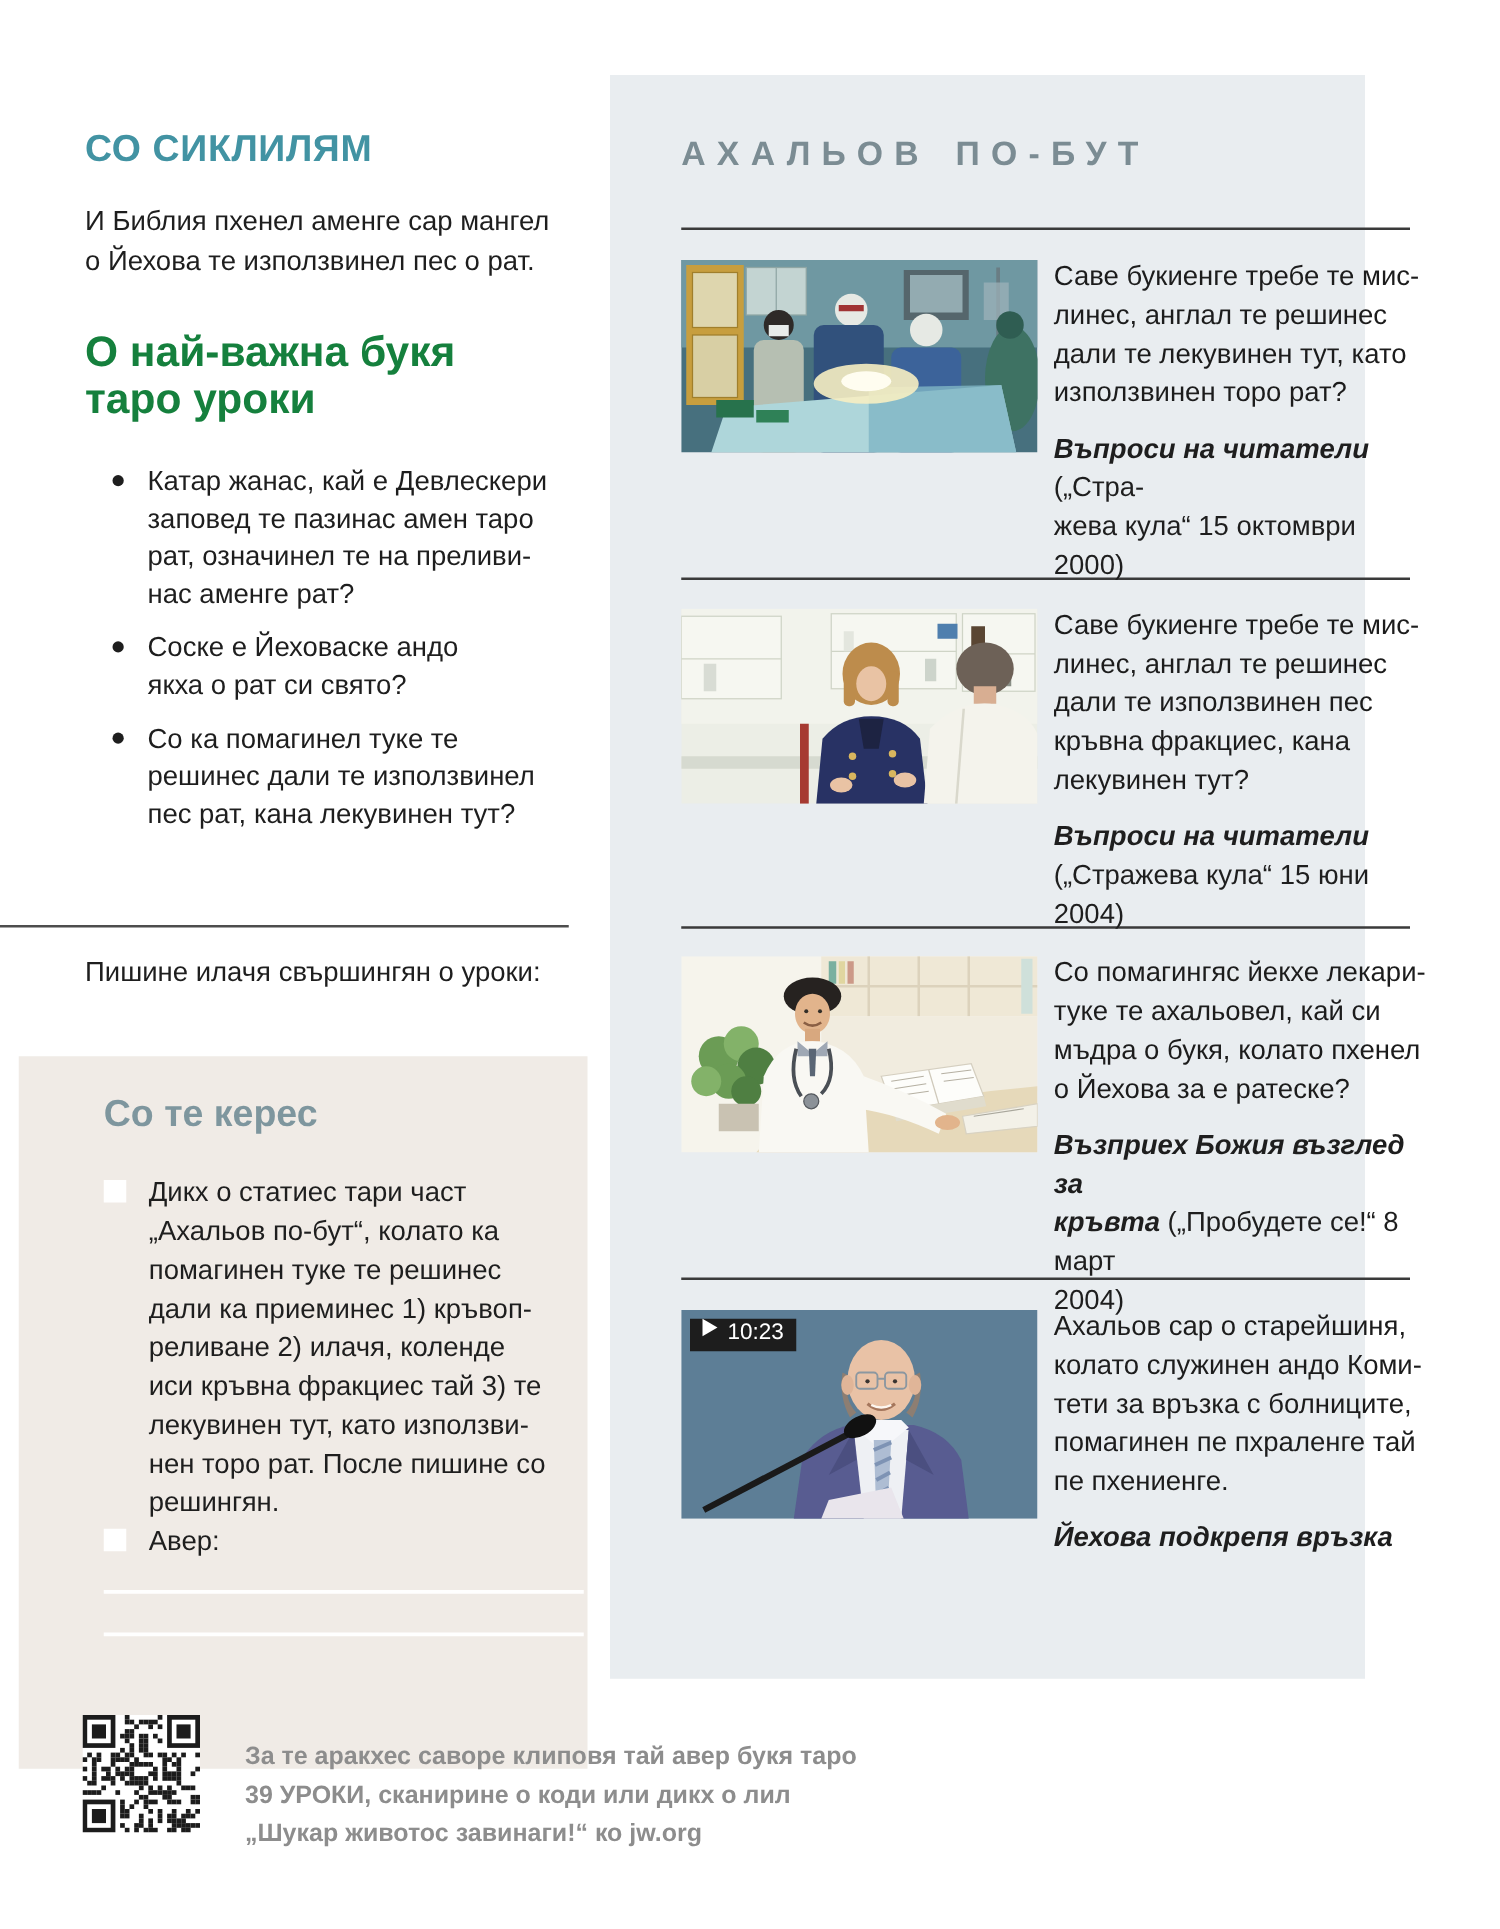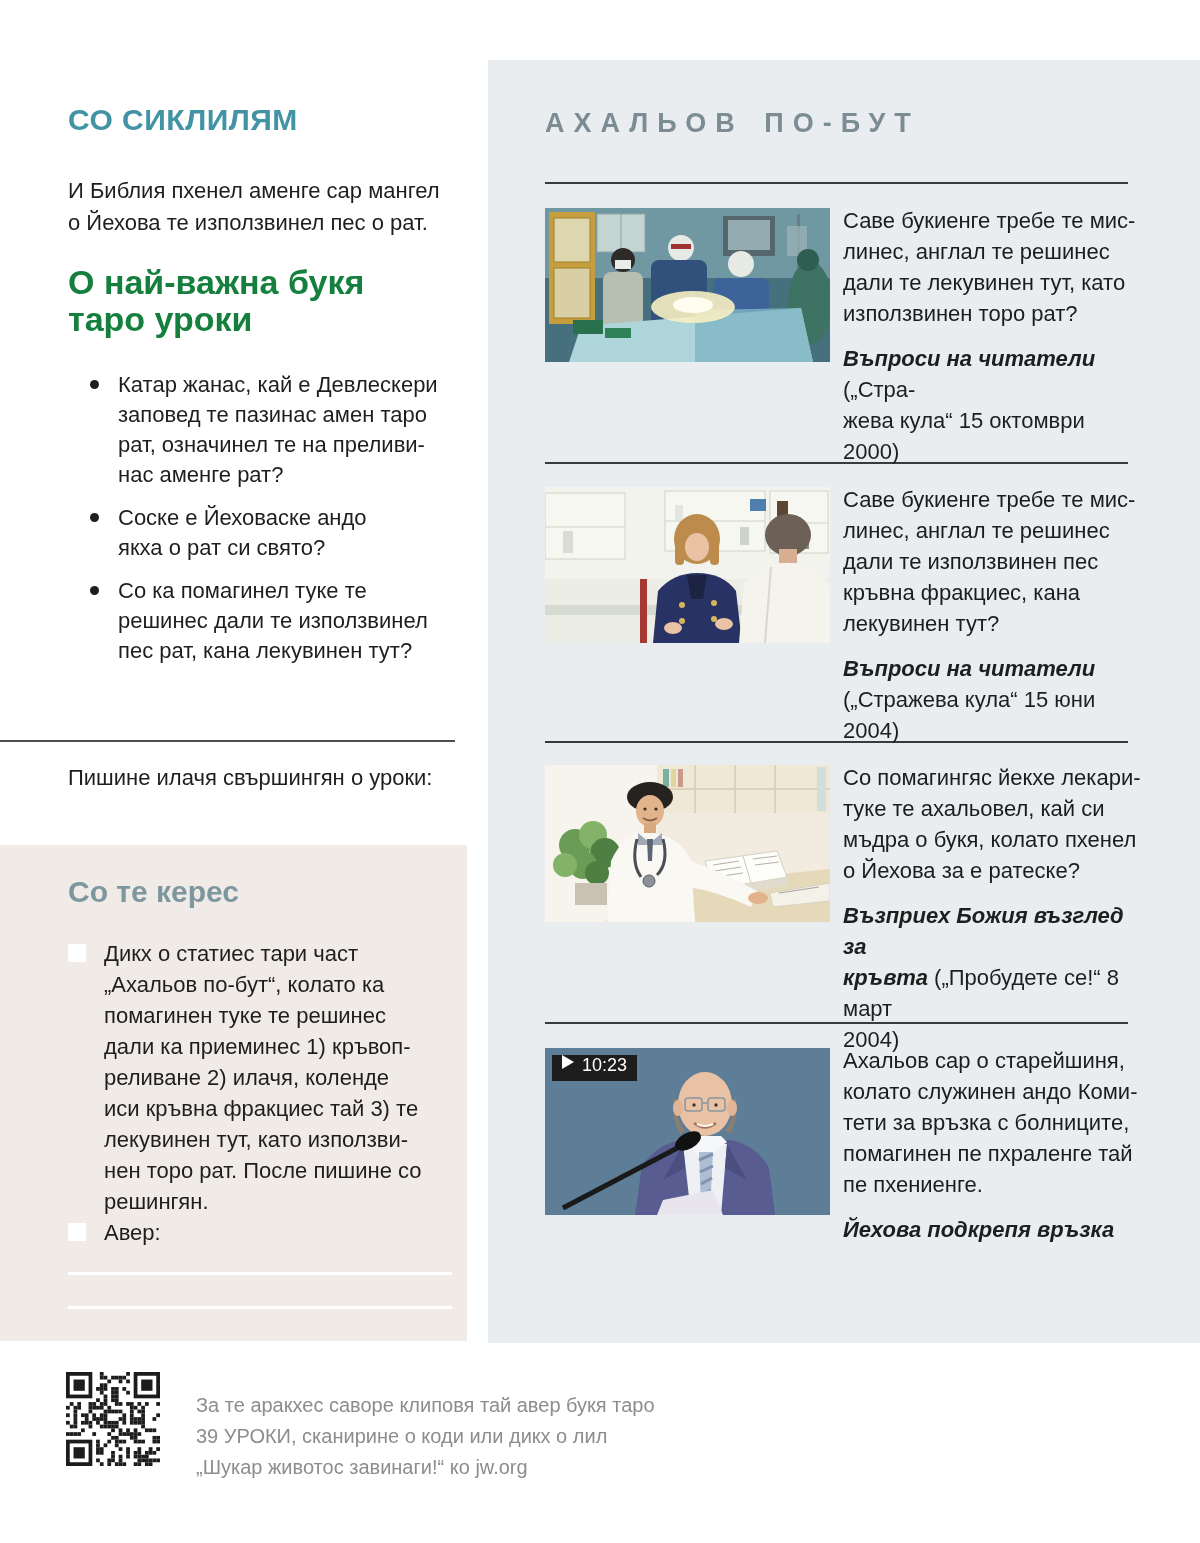--- a/index.html
+++ b/index.html
@@ -14,21 +14,21 @@
   .body-txt{font-size:22px;line-height:32px;color:#1e1e1e;}
   .bullets{width:372px;font-size:22px;line-height:30px;}
   .bullet-item{position:relative;padding-left:30px;margin-bottom:13px;}
   .bullet-dot{position:absolute;left:2px;top:10px;width:9px;height:9px;border-radius:50%;background:#1e1e1e;}
   .rule-left{background:#4d4d4d;height:2px;}
   .todo-box{background:#f0ebe6;}
   .h-box{font-size:30px;font-weight:bold;color:#7e969e;}
   .checkbox{width:18px;height:18px;background:#ffffff;}
   .box-txt{font-size:22px;line-height:31px;}
   .answer-line{height:3px;background:#ffffff;}
-  .qr-caption{font-size:20px;line-height:31px;font-weight:normal;color:#8d8d8d;}
+  .qr-caption{font-size:20px;line-height:31px;font-weight:bold;color:#8d8d8d;}
 
   
   .panel{background:#e9edf0;}
   .panel-h{font-size:27px;font-weight:bold;color:#7b8c93;letter-spacing:9px;word-spacing:4px;}
   .sep{height:2px;background:#3a3a3a;}
   .q-txt{font-size:22px;line-height:31px;color:#1c1c1c;}
   .ref{margin-top:14px;font-size:22px;line-height:31px;}
   .ref-title{font-weight:bold;font-style:italic;}
   .ref-detail{font-weight:normal;font-style:normal;}
   .photo{display:block;}
@@ -37,21 +37,21 @@
          display:flex;align-items:flex-start;padding:0 10px;font-size:18px;gap:8px;}
   .play-tri{width:0;height:0;border-left:12px solid #ffffff;border-top:7px solid transparent;border-bottom:7px solid transparent;}
 </style>
 </head>
 <body>
 
 <div class="page">
 
   <div class="abs h-teal" style="left:68px;top:103px;">СО СИКЛИЛЯМ</div>
 
-  <div class="abs body-txt preline" style="left:68px;top:175px;width:400px;">И Библия пхенел аменге сар мангел
+  <div class="abs body-txt preline" style="left:68px;top:161px;width:400px;">И Библия пхенел аменге сар мангел
 о Йехова те използвинел пес о рат.</div>
 
   <div class="abs h-muted preline" style="left:68px;top:264px;">О най-важна букя
 таро уроки</div>
 
   <div class="abs bullets" style="left:88px;top:370px;">
     <div class="bullet-item">
       <span class="bullet-dot"></span>
       <span class="preline">Катар жанас, кай е Девлескери
 заповед те пазинас амен таро
@@ -68,21 +68,21 @@
       <span class="preline">Со ка помагинел туке те
 решинес дали те използвинел
 пес рат, кана лекувинен тут?</span>
     </div>
   </div>
 
   <div class="abs rule-left" style="left:0;top:740px;width:455px;"></div>
 
   <div class="abs body-txt" style="left:68px;top:762px;width:400px;">Пишине илачя свършингян о уроки:</div>
 
-  <div class="abs todo-box" style="left:0;top:845px;width:455px;height:496px;padding-left:12px;">
+  <div class="abs todo-box" style="left:15px;top:845px;width:455px;height:570px;">
     <div class="abs h-box" style="left:68px;top:30px;">Со те керес</div>
 
     <div class="abs checkbox" style="left:68px;top:99px;"></div>
     <div class="abs box-txt preline" style="left:104px;top:93px;width:340px;">Дикх о статиес тари част
 „Ахальов по-бут“, колато ка
 помагинен туке те решинес
 дали ка приеминес 1) кръвоп-
 реливане 2) илачя, коленде
 иси кръвна фракциес тай 3) те
 лекувинен тут, като използви-
@@ -298,21 +298,21 @@
       <rect x="19" y="1" width="5" height="5" fill="#ffffff"></rect>
       <rect x="20" y="2" width="3" height="3" fill="#1c1c1c"></rect>
       <rect x="0" y="18" width="7" height="7" fill="#1c1c1c"></rect>
       <rect x="1" y="19" width="5" height="5" fill="#ffffff"></rect>
       <rect x="2" y="20" width="3" height="3" fill="#1c1c1c"></rect>
     </svg>
   <div class="abs qr-caption preline" style="left:196px;top:1390px;width:620px;">За те аракхес саворе клиповя тай авер букя таро
 39 УРОКИ, сканирине о коди или дикх о лил
 „Шукар животос завинаги!“ ко jw.org</div>
 
-  <div class="abs panel" style="left:488px;top:60px;width:712px;height:1283px;">
+  <div class="abs panel" style="left:488px;top:60px;width:604px;height:1283px;">
 
     <div class="abs panel-h" style="left:57px;top:48px;">АХАЛЬОВ ПО-БУТ</div>
 
     <div class="abs sep" style="left:57px;top:122px;width:583px;"></div>
     <div class="abs sep" style="left:57px;top:402px;width:583px;"></div>
     <div class="abs sep" style="left:57px;top:681px;width:583px;"></div>
     <div class="abs sep" style="left:57px;top:962px;width:583px;"></div>
 
     <svg class="abs photo" style="left:57px;top:148px;" width="285" height="154" viewBox="0 0 285 154">
       <rect width="285" height="154" fill="#47707e"></rect>

